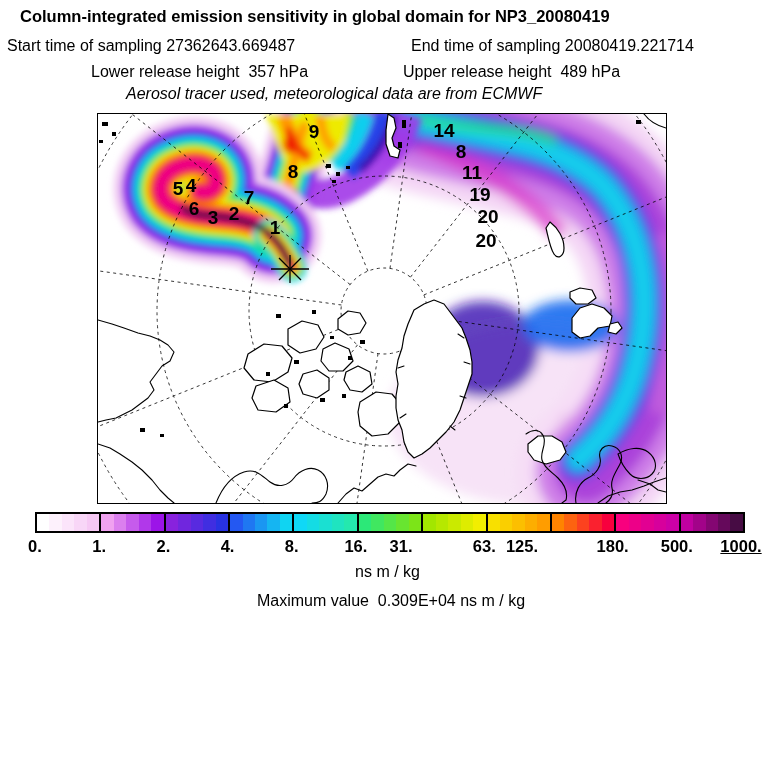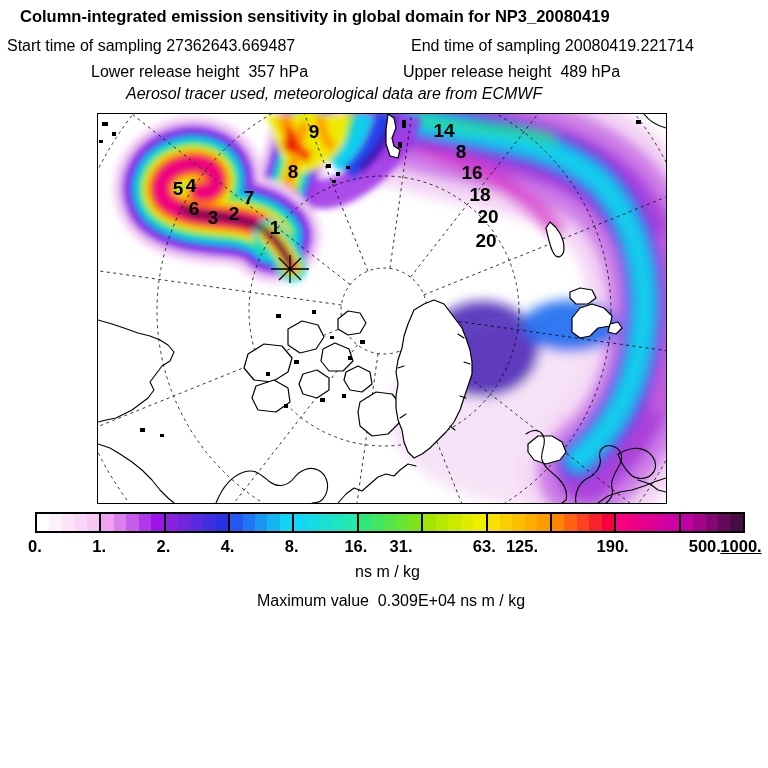--- a/index.html
+++ b/index.html
@@ -205,22 +205,22 @@
       <span class="wp" style="left: 136px; top: 100px;">2</span>
       <span class="wp" style="left: 115px; top: 104px;">3</span>
       <span class="wp" style="left: 93px; top: 72px;">4</span>
       <span class="wp" style="left: 80px; top: 75px;">5</span>
       <span class="wp" style="left: 96px; top: 95px;">6</span>
       <span class="wp" style="left: 151px; top: 84px;">7</span>
       <span class="wp" style="left: 195px; top: 58px;">8</span>
       <span class="wp" style="left: 216px; top: 18px;">9</span>
       <span class="wp" style="left: 346px; top: 17px;">14</span>
       <span class="wp" style="left: 363px; top: 38px;">8</span>
-      <span class="wp" style="left: 374px; top: 59px;">16</span>
-      <span class="wp" style="left: 382px; top: 81px;">18</span>
+      <span class="wp" style="left: 374px; top: 59px;">11</span>
+      <span class="wp" style="left: 382px; top: 81px;">19</span>
       <span class="wp" style="left: 390px; top: 103px;">20</span>
       <span class="wp" style="left: 388px; top: 127px;">20</span>
     </div>
 </div>
 
 <div id="colorbar">
     <div class="cb-seg">
       <div class="cb-cell" style="background: rgb(255, 255, 255);"></div>
       <div class="cb-cell" style="background: rgb(253, 241, 252);"></div>
       <div class="cb-cell" style="background: rgb(251, 228, 250);"></div>
@@ -301,18 +301,18 @@
 <div id="cb-ticks">
     <span class="cb-tick" style="left: 0px;">0.</span>
     <span class="cb-tick" style="left: 64.1818px;">1.</span>
     <span class="cb-tick" style="left: 128.364px;">2.</span>
     <span class="cb-tick" style="left: 192.545px;">4.</span>
     <span class="cb-tick" style="left: 256.727px;">8.</span>
     <span class="cb-tick" style="left: 320.909px;">16.</span>
     <span class="cb-tick" style="left: 366px;">31.</span>
     <span class="cb-tick" style="left: 449.273px;">63.</span>
     <span class="cb-tick" style="left: 487px;">125.</span>
-    <span class="cb-tick" style="left: 577.636px;">190.</span>
-    <span class="cb-tick" style="left: 641.818px; margin-left: 28px;">500.</span>
+    <span class="cb-tick" style="left: 577.636px;">180.</span>
+    <span class="cb-tick" style="left: 641.818px;">500.</span>
     <span class="cb-tick" style="left: 706px; text-decoration: underline;">1000.</span>
   </div>
 <div id="unit-label">ns m / kg</div>
 <div id="max-label">Maximum value  0.309E+04 ns m / kg</div>
 
 </body></html>

